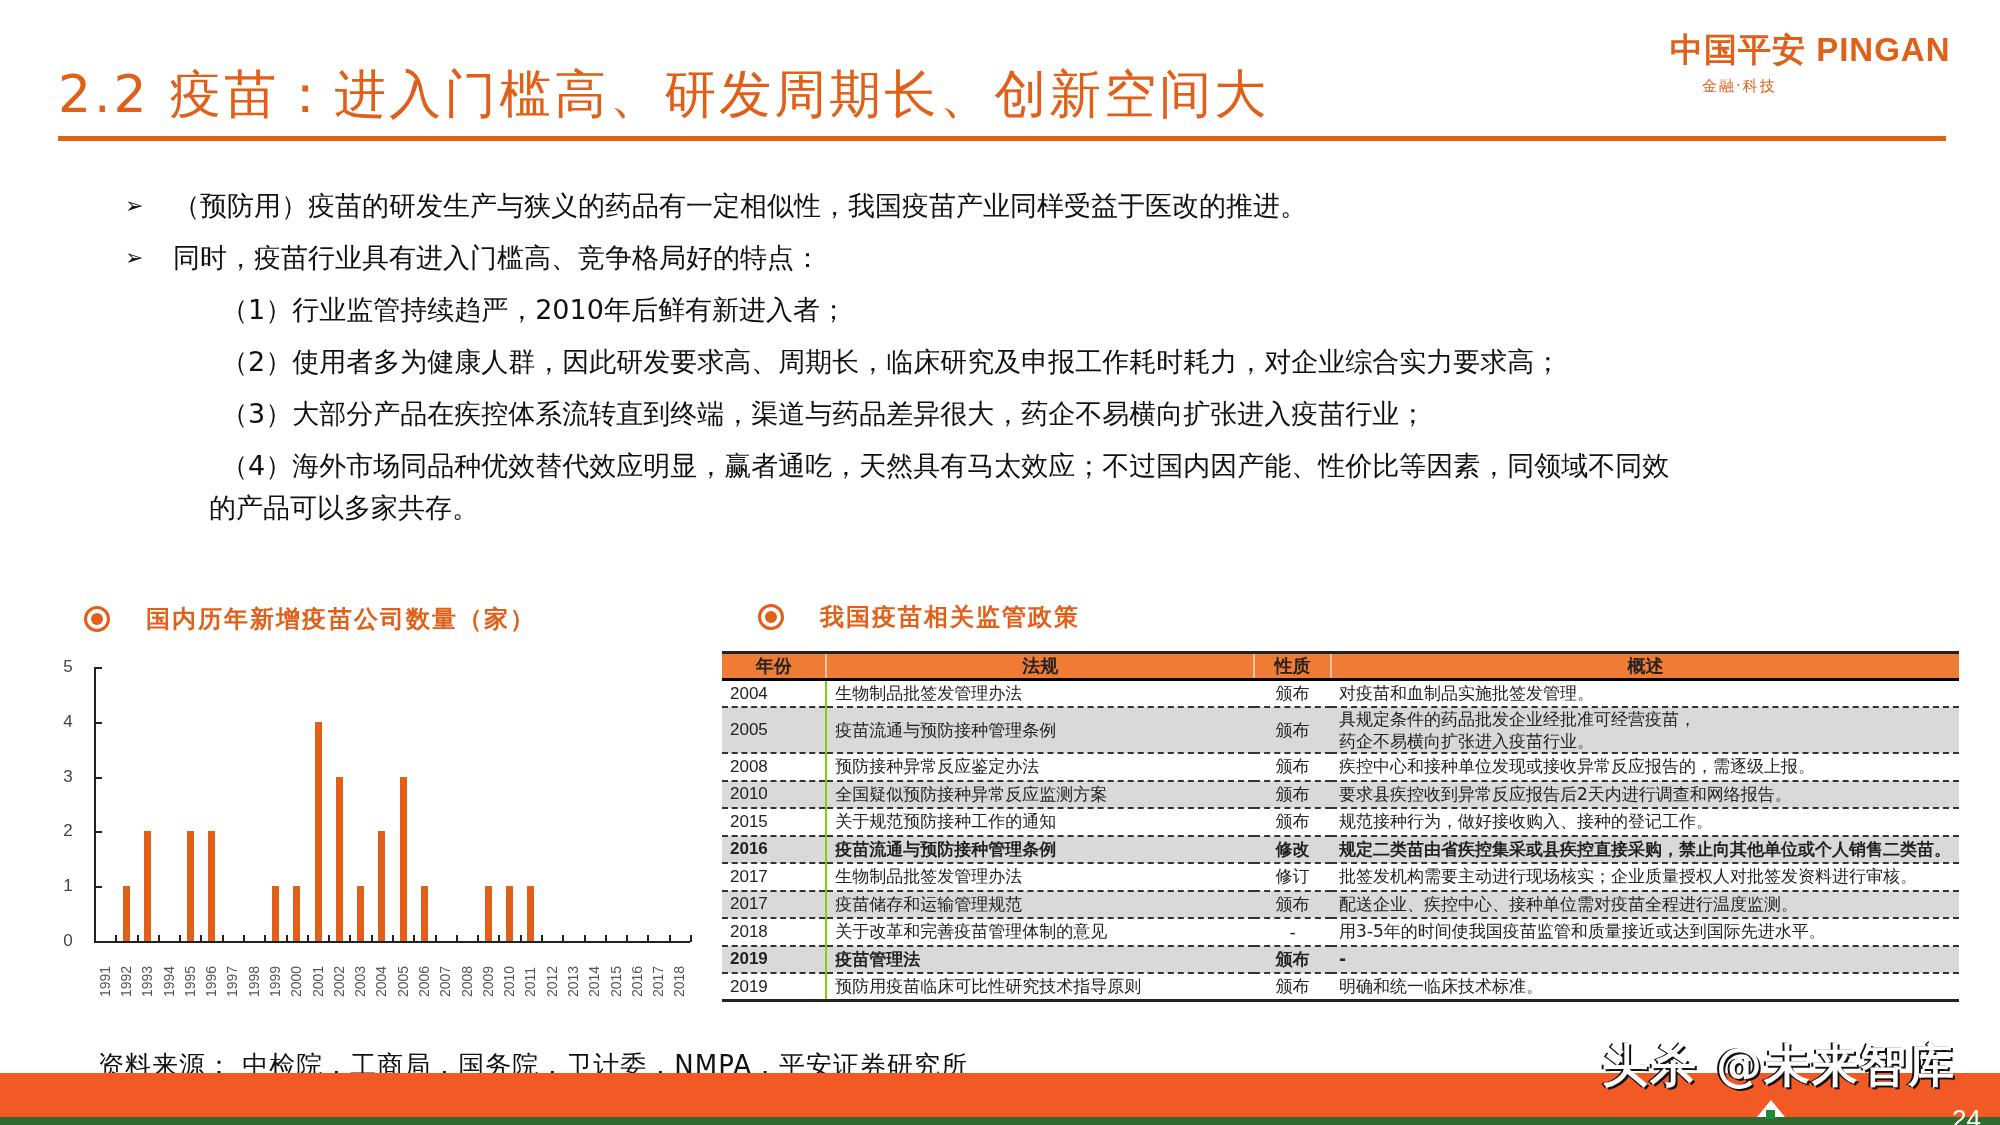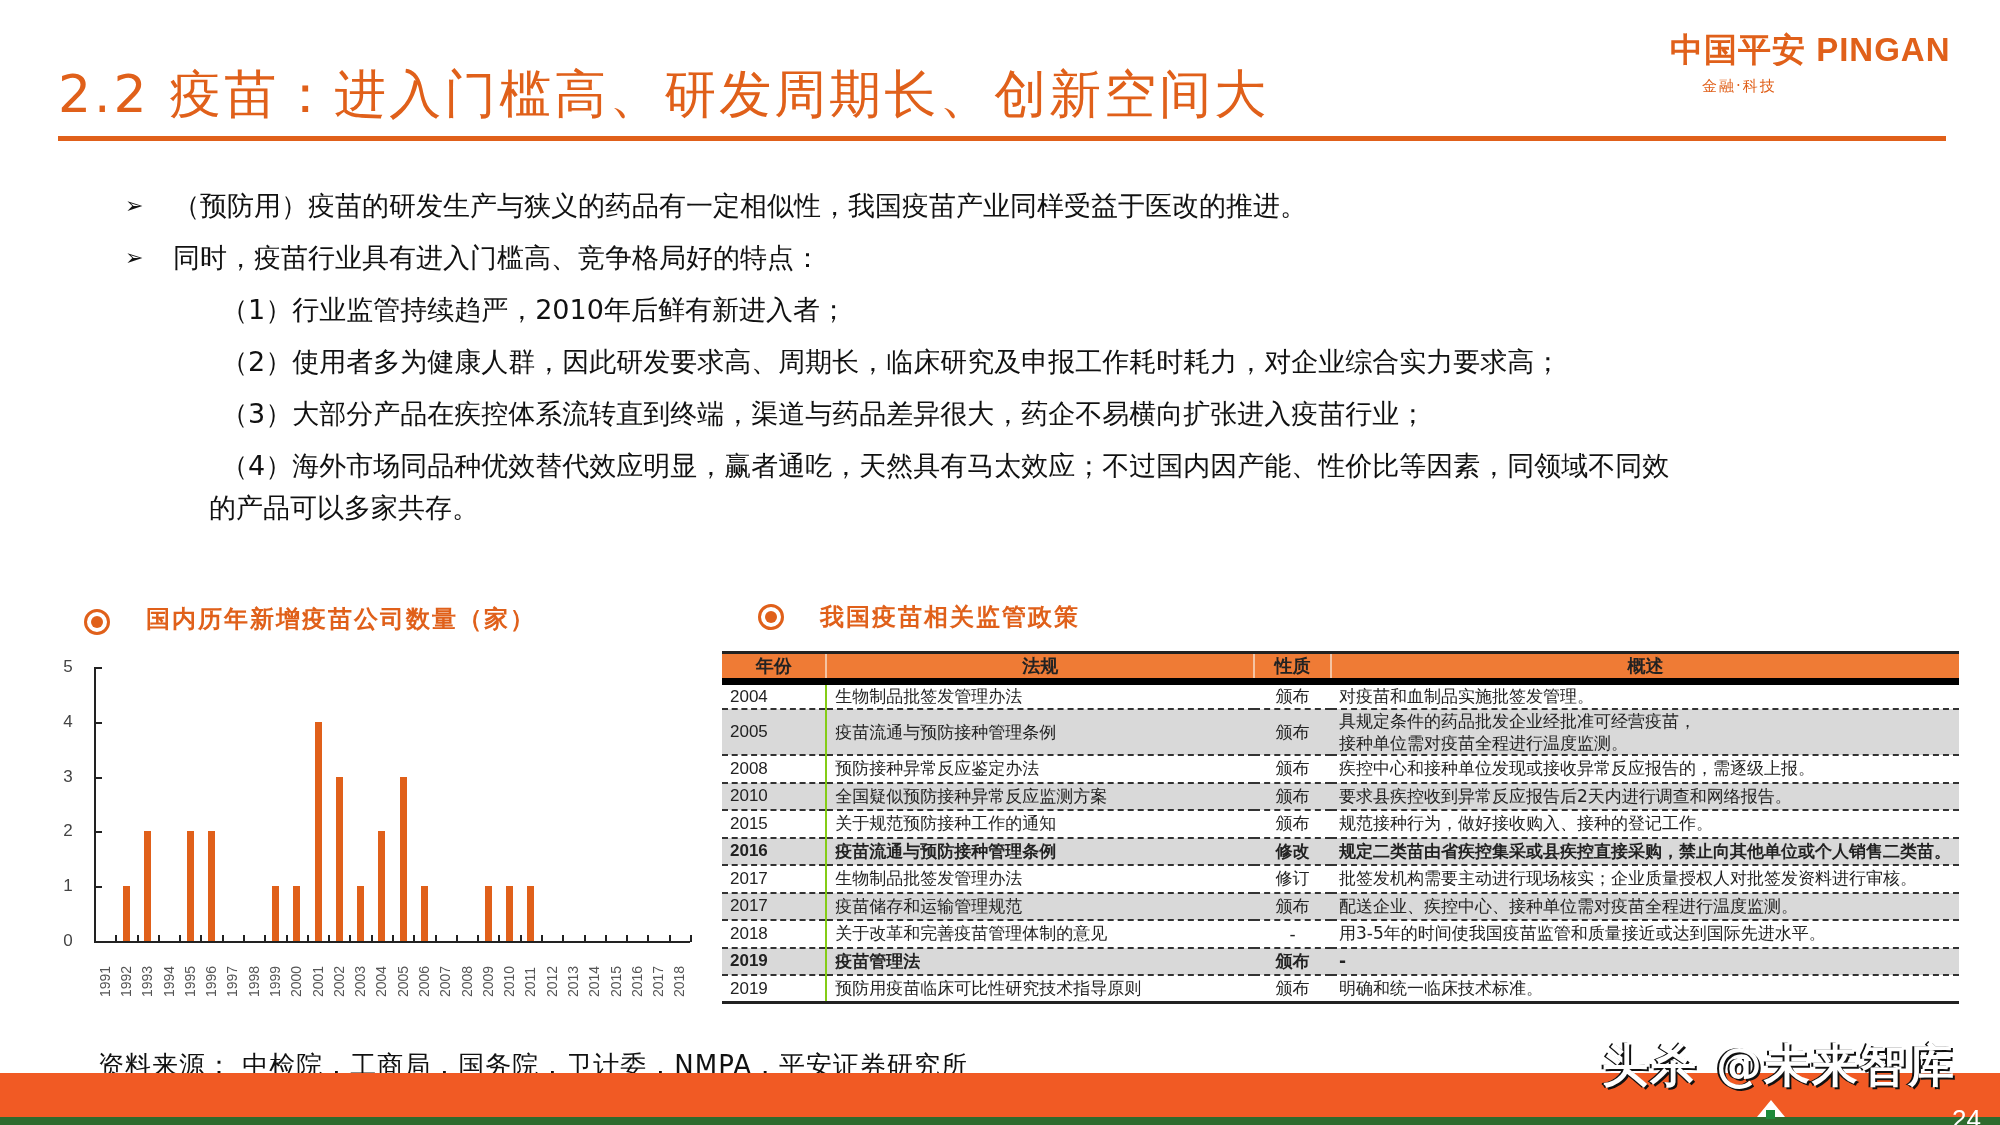--- a/index.html
+++ b/index.html
@@ -26,21 +26,21 @@
   .chart { position: absolute; left: 56px; top: 655px; width: 640px; height: 345px; }
   .y-tick-label { position: absolute; left: 0; width: 24px; text-align: center; font-size: 17px; color: #444; font-family: "Liberation Sans", sans-serif; }
   .y-axis { position: absolute; left: 38px; top: 12px; width: 2px; height: 276px; background: #222; }
   .y-tick { position: absolute; left: 38px; width: 8px; height: 2px; background: #222; }
   .x-axis { position: absolute; left: 38px; top: 286px; width: 596px; height: 2px; background: #222; }
   .x-tick { position: absolute; top: 280px; width: 2px; height: 7px; background: #222; }
   .bar { position: absolute; width: 7px; background: #E0601A; }
   .x-label { position: absolute; top: 292px; width: 16px; height: 50px; font-size: 14px; color: #555; font-family: "Liberation Sans", sans-serif; writing-mode: vertical-rl; transform: rotate(180deg); text-align: left; white-space: nowrap; }
 
   .policy-table { position: absolute; left: 722px; top: 651px; width: 1237px; border-collapse: collapse; font-size: 17px; }
-  .policy-table thead tr { background: #EF7B35; border-top: 3px solid #222; border-bottom: 7px solid #000000; }
+  .policy-table thead tr { background: #EF7B35; border-top: 3px solid #222; border-bottom: 3px solid #000000; }
   .policy-table th { font-weight: bold; height: 27px; font-size: 18px; color: #222; border-right: 2px solid #F5C4A3; padding: 0 6px; }
   .policy-table th:last-child { border-right: none; }
   .policy-table td { height: 27.5px; border-bottom: 2px dashed #333; padding: 0 8px; color: #222; white-space: nowrap; }
   .policy-table tr.shade td { background: #D9D9D9; }
   .policy-table tr.bold td { font-weight: bold; }
   .policy-table tr.tall td { height: 44px; line-height: 22px; }
   .policy-table tr:last-child td { border-bottom: 3px solid #222; }
   .policy-table td.c-year { width: 110px; text-align: left; font-family: "Liberation Sans", sans-serif; }
   .policy-table td.c-law { width: 440px; text-align: left; border-left: 2px solid #84cc16; margin-left: 31px; }
   .policy-table td.c-type { width: 80px; text-align: center; }
@@ -75,21 +75,21 @@
   </div>
   <div class="sub-items">
     <div class="sub-item">（1）行业监管持续趋严，2010年后鲜有新进入者；</div>
     <div class="sub-item">（2）使用者多为健康人群，因此研发要求高、周期长，临床研究及申报工作耗时耗力，对企业综合实力要求高；</div>
     <div class="sub-item">（3）大部分产品在疾控体系流转直到终端，渠道与药品差异很大，药企不易横向扩张进入疫苗行业；</div>
     <div class="sub-item" style="line-height:44px;margin-top:4px;">（4）海外市场同品种优效替代效应明显，赢者通吃，天然具有马太效应；不过国内因产能、性价比等因素，同领域不同效</div>
     <div class="sub-item" style="line-height:40px;margin-left:-6px;">的产品可以多家共存。</div>
   </div>
 </div>
 
-<div class="panel-title" style="left:84px; top:603px;align-items:flex-end;">
+<div class="panel-title" style="left:84px; top:603px;">
   <span class="radio-icon"></span>
   <span>国内历年新增疫苗公司数量（家）</span>
 </div>
 
 <div class="chart" id="chart">
   <div class="y-axis"></div>
   <div class="x-axis"></div>
 <div class="y-tick-label" style="top: 276px;">0</div>
     <div class="y-tick" style="top: 286px;"></div>
     <div class="y-tick-label" style="top: 221.2px;">1</div>
@@ -195,21 +195,21 @@
         <td class="c-law">生物制品批签发管理办法</td>
         <td class="c-type">颁布</td>
         <td class="c-desc">对疫苗和血制品实施批签发管理。</td>
       </tr>
       <tr class="shade tall">
         <td class="c-year">2005</td>
         <td class="c-law">疫苗流通与预防接种管理条例</td>
         <td class="c-type">颁布</td>
         <td class="c-desc">
           <div>具规定条件的药品批发企业经批准可经营疫苗，</div>
-          <div>接种单位需对疫苗全程进行温度监测。</div>
+          <div>药企不易横向扩张进入疫苗行业。</div>
         </td>
       </tr>
       <tr>
         <td class="c-year">2008</td>
         <td class="c-law">预防接种异常反应鉴定办法</td>
         <td class="c-type">颁布</td>
         <td class="c-desc">疾控中心和接种单位发现或接收异常反应报告的，需逐级上报。</td>
       </tr>
       <tr class="shade">
         <td class="c-year">2010</td>

